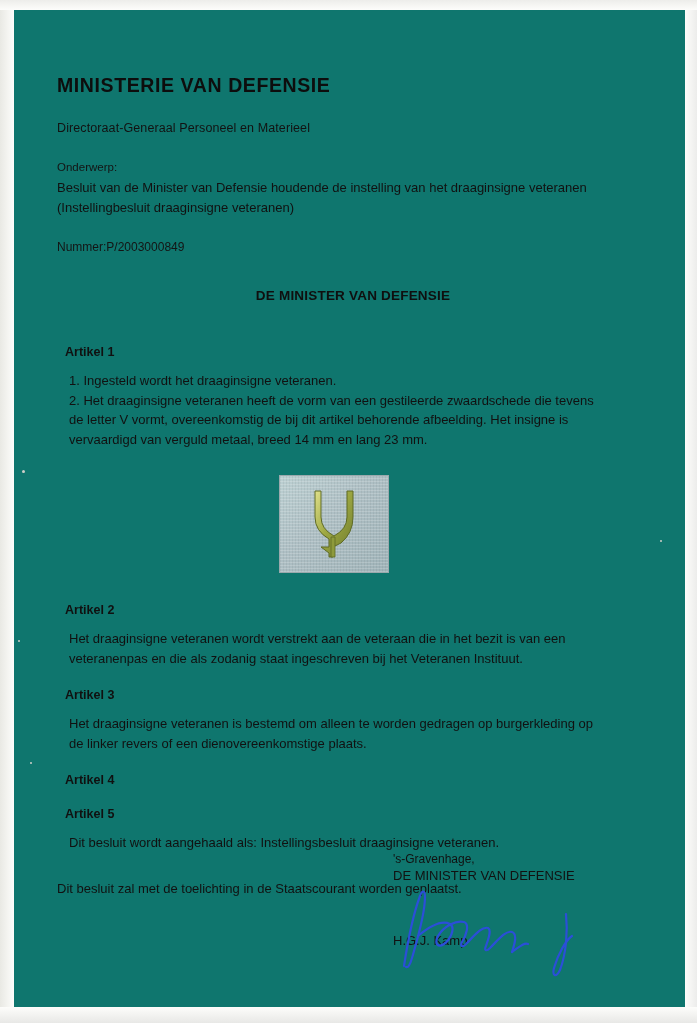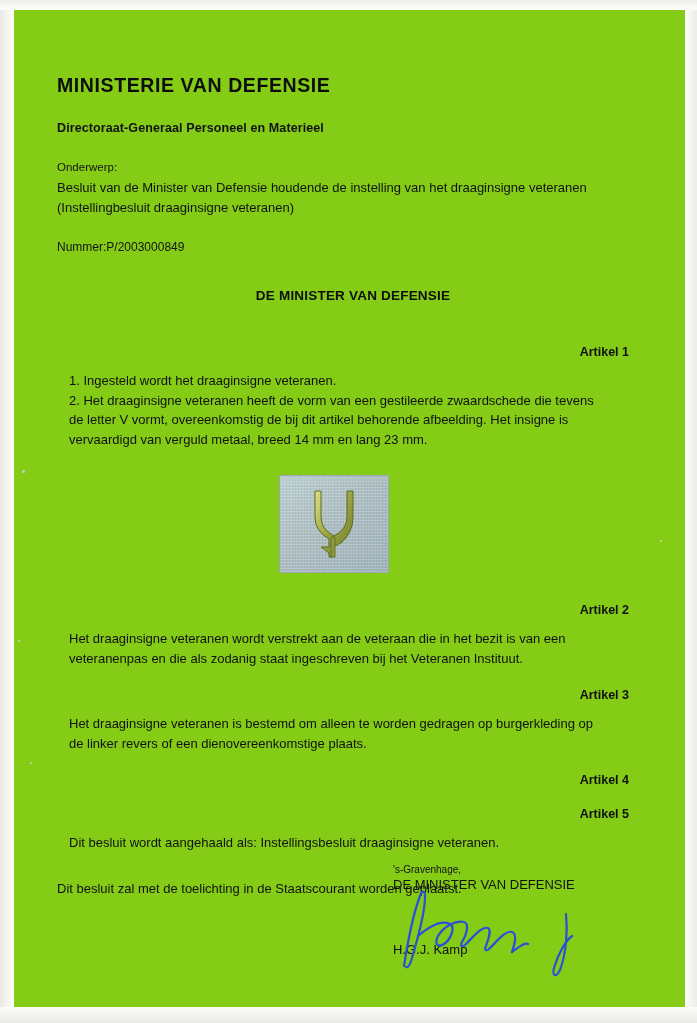--- a/index.html
+++ b/index.html
@@ -11,21 +11,21 @@
     width: 697px;
     height: 1023px;
     position: relative;
     overflow: hidden;
     font-family: "Liberation Sans", sans-serif;
     color: #111111;
   }
   .page {
     position: absolute;
     inset: 0;
-    background: #84cc16;
+    background: #0f766e;
   }
   
   .scan-edge-left {
     position: absolute;
     left: 0; top: 0; bottom: 0; width: 14px;
     background: linear-gradient(to right, #e9e9e4, #fdfdfb);
     pointer-events: none;
   }
   .scan-edge-right {
     position: absolute;
@@ -61,21 +61,21 @@
 
   .ministry-title {
     font-size: 19.5px;
     font-weight: bold;
     letter-spacing: 0.6px;
     color: #0d0d0d;
     margin: 0 0 24px 0;
   }
   .dept-title {
     font-size: 12.5px;
-    font-weight: bold;
+    font-weight: normal;
     letter-spacing: 0.1px;
     margin: 0 0 26px 0;
     color: #121212;
   }
   .subject-label {
     font-size: 11.5px;
     margin: 0 0 5px 0;
     color: #141414;
   }
   .subject-text {
@@ -103,23 +103,22 @@
     letter-spacing: 0.4px;
     margin: 0 0 30px 0;
     color: #101010;
   }
   .article {
     margin: 0 0 20px 0;
   }
   .article-heading {
     font-size: 12.5px;
     font-weight: bold;
-    margin: 0 0 5px 0;
+    margin: 0 0 5px 8px;
     color: #101010;
-    text-align: right;
   }
   .article-body {
     font-size: 13px;
     line-height: 19.5px;
     text-align: justify;
     margin: 12px;
     color: #111111;
   }
   .article-body .line {
     display: block;
@@ -158,22 +157,22 @@
     color: #111111;
   }
 
   .signature-block {
     position: absolute;
     left: 393px;
     top: 852px;
     width: 290px;
   }
   .sig-place {
-    font-size: 10px;
-    margin: 12px 0 2px 0;
+    font-size: 12px;
+    margin: 0 0 2px 0;
     color: #111111;
   }
   .sig-role {
     font-size: 13px;
     margin: 0 0 4px 0;
     color: #111111;
   }
   .sig-name {
     font-size: 13px;
     margin: 0;

